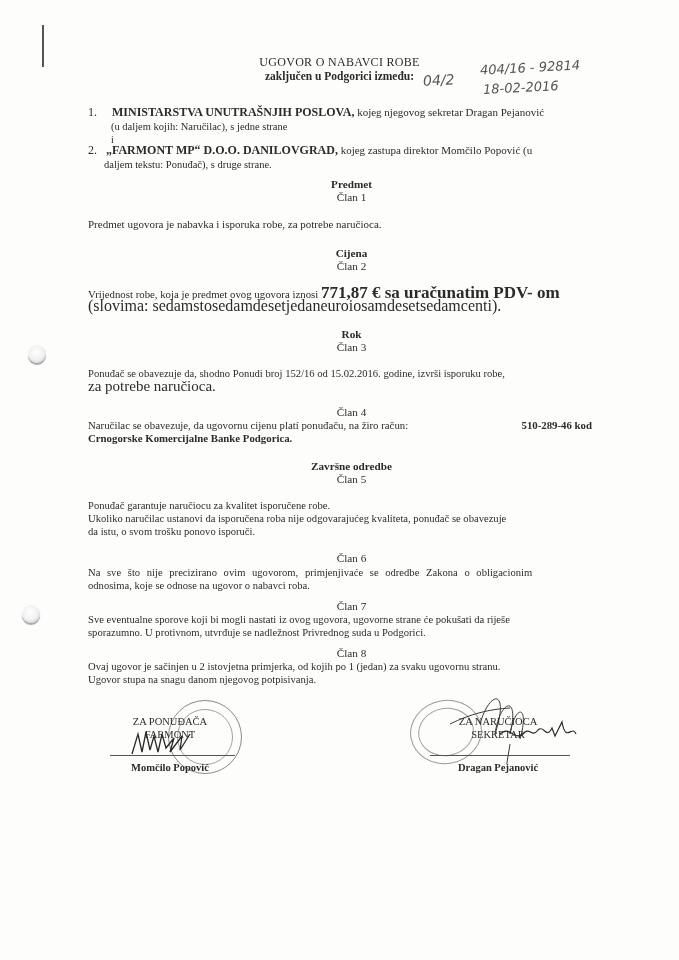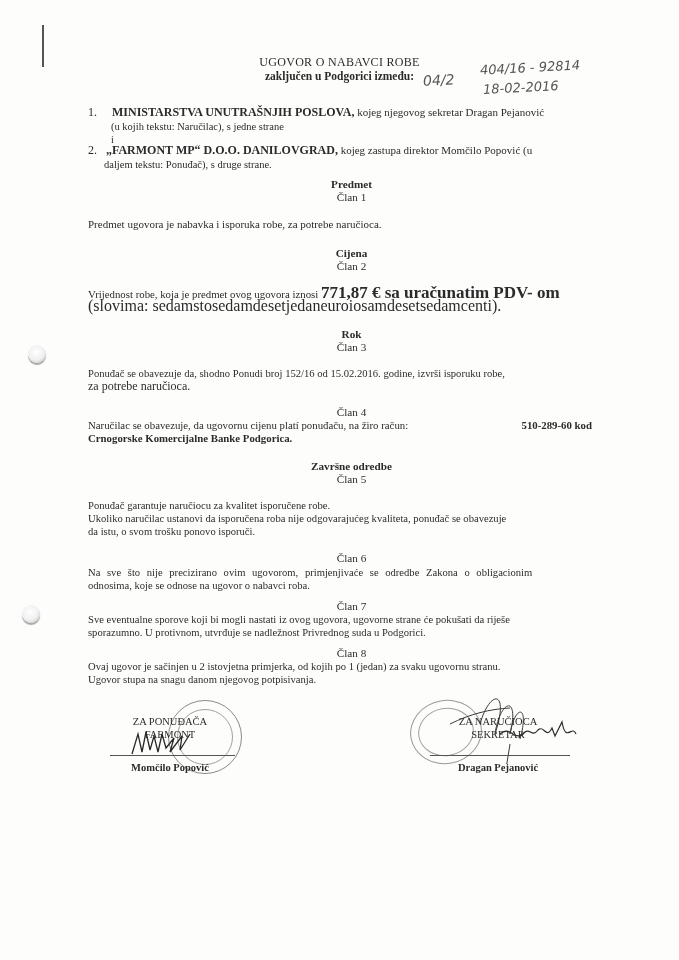--- a/index.html
+++ b/index.html
@@ -32,21 +32,21 @@
 <div class="line center b" style="top:70px; font-size:11.5px;">zaključen u Podgorici između:</div>
 
 <div class="hand" style="left:423px; top:72px; font-size:14px;">04/2</div>
 <div class="hand" style="left:480px; top:60px; font-size:13px;">404/16 - 92814</div>
 <div class="hand" style="left:483px; top:80px; font-size:13px;">18-02-2016</div>
 
 <div class="line" style="left:88px; top:106px; font-size:12px;">
   <span>1.</span>&nbsp;&nbsp;&nbsp;&nbsp;
   <span class="b">MINISTARSTVA UNUTRAŠNJIH POSLOVA,</span><span style="font-size:11px;"> kojeg njegovog sekretar Dragan Pejanović</span>
 </div>
-<div class="line" style="left:111px; top:120px; font-size:10.5px;">(u kojih tekstu: Naručilac), s jedne strane</div>
+<div class="line" style="left:111px; top:120px; font-size:10.5px;">(u daljem kojih: Naručilac), s jedne strane</div>
 <div class="line" style="left:111px; top:133px; font-size:10px;">i</div>
 <div class="line" style="left:88px; top:144px; font-size:12px;">
   <span>2.</span>&nbsp;&nbsp;
   <span class="b">„FARMONT MP“ D.O.O. DANILOVGRAD,</span><span style="font-size:11px;"> kojeg  zastupa direktor Momčilo Popović (u</span>
 </div>
 <div class="line" style="left:104px; top:158px; font-size:10.5px;">daljem  tekstu: Ponuđač), s druge strane.</div>
 
 <div class="line center b" style="top:178px; left:12px;">Predmet</div>
 <div class="line center" style="top:191px; left:12px;">Član 1</div>
 <div class="line" style="left:88px; top:218px; font-size:11px;">Predmet ugovora je nabavka i isporuka robe, za potrebe naručioca.</div>
@@ -54,26 +54,26 @@
 <div class="line center b" style="top:247px; left:12px;">Cijena</div>
 <div class="line center" style="top:260px; left:12px;">Član 2</div>
 <div class="line" style="left:88px; top:286px; font-size:10.8px;">
   <span>Vrijednost robe, koja je predmet ovog ugovora  iznosi </span><span class="b" style="font-size:17px;">771,87  € sa uračunatim PDV- om</span>
 </div>
 <div class="line" style="left:88px; top:299px; font-size:16px;">(slovima: sedamstosedamdesetjedaneuroiosamdesetsedamcenti).</div>
 
 <div class="line center b" style="top:328px; left:12px;">Rok</div>
 <div class="line center" style="top:341px; left:12px;">Član 3</div>
 <div class="line" style="left:88px; top:367px; font-size:10.6px;">Ponuđač se obavezuje da, shodno Ponudi broj 152/16 od 15.02.2016. godine, izvrši isporuku robe,</div>
-<div class="line" style="left:88px; top:380px; font-size:12px;">za potrebe naručioca.</div>
+<div class="line" style="left:88px; top:380px; font-size:15px;">za potrebe naručioca.</div>
 
 <div class="line center" style="top:406px; left:12px;">Član 4</div>
 <div class="line" style="left:88px; top:419px; width:504px; font-size:10.8px; display:flex; justify-content:space-between;">
   <span>Naručilac se obavezuje, da ugovornu cijenu platí ponuđaču, na žiro račun:</span>
-  <span class="b">510-289-60 kod</span>
+  <span class="b">510-289-46 kod</span>
 </div>
 <div class="line b" style="left:88px; top:432px; font-size:10.8px;">Crnogorske Komercijalne Banke Podgorica.</div>
 
 <div class="line center b" style="top:460px; left:12px;">Završne odredbe</div>
 <div class="line center" style="top:473px; left:12px;">Član 5</div>
 <div class="line" style="left:88px; top:499px; font-size:10.6px;">Ponuđač garantuje naručiocu za kvalitet isporučene robe.</div>
 <div class="line" style="left:88px; top:512px; font-size:10.6px;">Ukoliko naručilac ustanovi da isporučena roba nije odgovarajućeg kvaliteta, ponuđač se obavezuje</div>
 <div class="line" style="left:88px; top:525px; font-size:10.6px;">da istu, o svom trošku ponovo isporuči.</div>
 
 <div class="line center" style="top:552px; left:12px;">Član 6</div>

